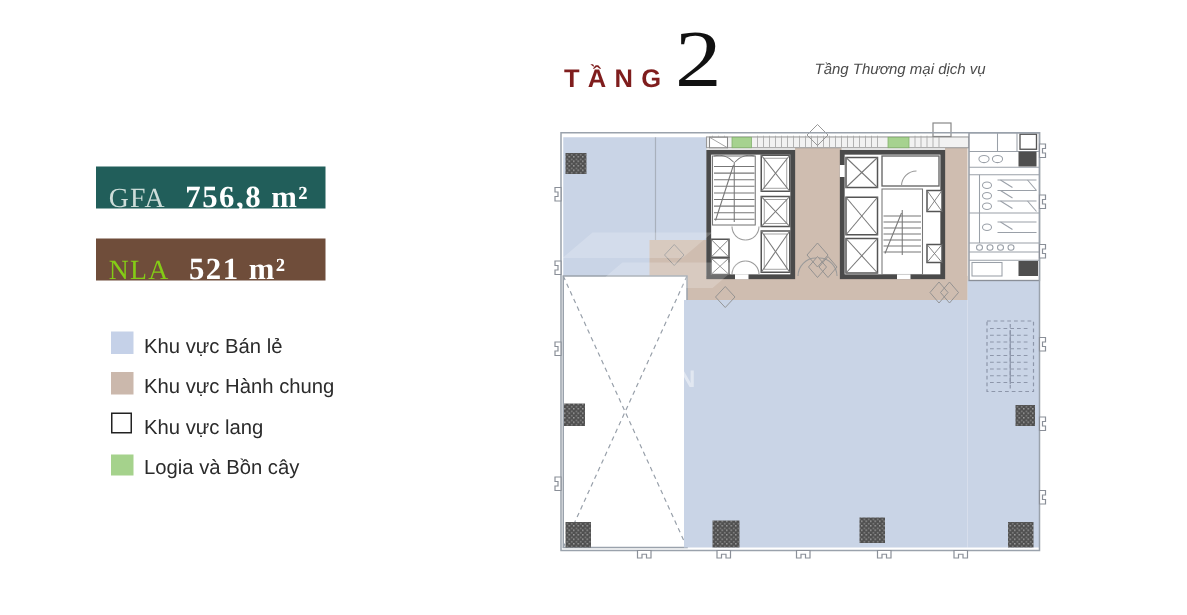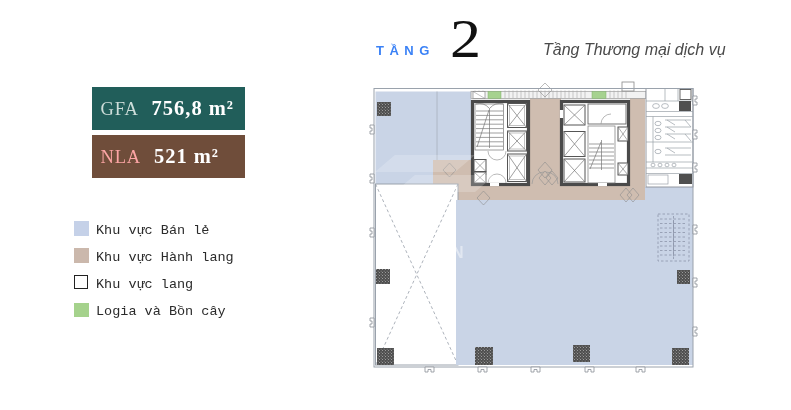--- a/index.html
+++ b/index.html
@@ -1,43 +1,43 @@
 <!DOCTYPE html>
 <html><head>
 <meta charset="utf-8">
 <style>
   html,body{margin:0;padding:0;}
   body{width:791px;height:410px;background:#ffffff;font-family:"Liberation Sans",sans-serif;position:relative;overflow:hidden;}
-  .box{position:absolute;left:92px;width:153px;height:43px;color:#fff;font-family:"Liberation Serif",serif;line-height:43px;white-space:nowrap;}
+  .box{position:absolute;left:64px;width:153px;height:28px;color:#fff;font-family:"Liberation Serif",serif;line-height:43px;white-space:nowrap;margin-top:24px;}
   #gfa{top:87px;background:#215e5a;}
   #nla{top:135px;background:#6f4d3a;}
   .box .lbl{font-size:18.5px;color:#cdddd9;margin-left:8.5px;letter-spacing:0.8px;}
-  #nla .lbl{color:#fca5a5;}
+  #nla .lbl{color:#84cc16;}
   .box .val{font-size:20.5px;font-weight:bold;color:#ffffff;margin-left:13px;letter-spacing:1px;}
   .legend{position:absolute;left:74px;top:221px;}
   .li{position:relative;height:27.2px;}
   .sq{position:absolute;left:0;top:0;width:14.5px;height:14.5px;}
-  .lt{position:absolute;left:22px;top:1.5px;font-size:13.5px;color:#2b2b2b;white-space:nowrap;font-family:Liberation Mono, monospace;}
-  #title{position:absolute;left:376px;top:43px;font-weight:bold;font-size:13px;letter-spacing:5.5px;color:#3b82f6;}
+  .lt{position:absolute;left:22px;top:1.5px;font-size:13.5px;color:#2b2b2b;white-space:nowrap;}
+  #title{position:absolute;left:376px;top:43px;font-weight:bold;font-size:17px;letter-spacing:5.5px;color:#7f1d1d;}
   #bignum{position:absolute;left:450px;top:8px;font-family:"Liberation Serif",serif;font-size:54px;color:#111;transform:scaleX(1.15);transform-origin:left top;}
-  #subtitle{position:absolute;left:543px;top:41px;font-style:italic;font-size:16px;color:#4a4a4a;}
+  #subtitle{position:absolute;left:543px;top:41px;font-style:italic;font-size:10px;color:#4a4a4a;}
   #plan{position:absolute;left:355px;top:80px;}
 </style>
 </head>
 <body>
   <div class="box" id="gfa"><span class="lbl">GFA</span><span class="val">756,8 m²</span></div>
   <div class="box" id="nla"><span class="lbl">NLA</span><span class="val">521 m²</span></div>
   <div class="legend">
     <div class="li">
       <span class="sq" style="background:#c5d1e8"></span>
       <span class="lt">Khu vực Bán lẻ</span>
     </div>
     <div class="li">
       <span class="sq" style="background:#cbb8ac"></span>
-      <span class="lt">Khu vực Hành lang</span>
+      <span class="lt">Khu vực Hành chung</span>
     </div>
     <div class="li">
       <span class="sq" style="background:#fff;border:1.4px solid #222;width:11.7px;height:11.7px;"></span>
       <span class="lt">Khu vực lang</span>
     </div>
     <div class="li">
       <span class="sq" style="background:#a5d28c"></span>
       <span class="lt">Logia và Bồn cây</span>
     </div>
   </div>

